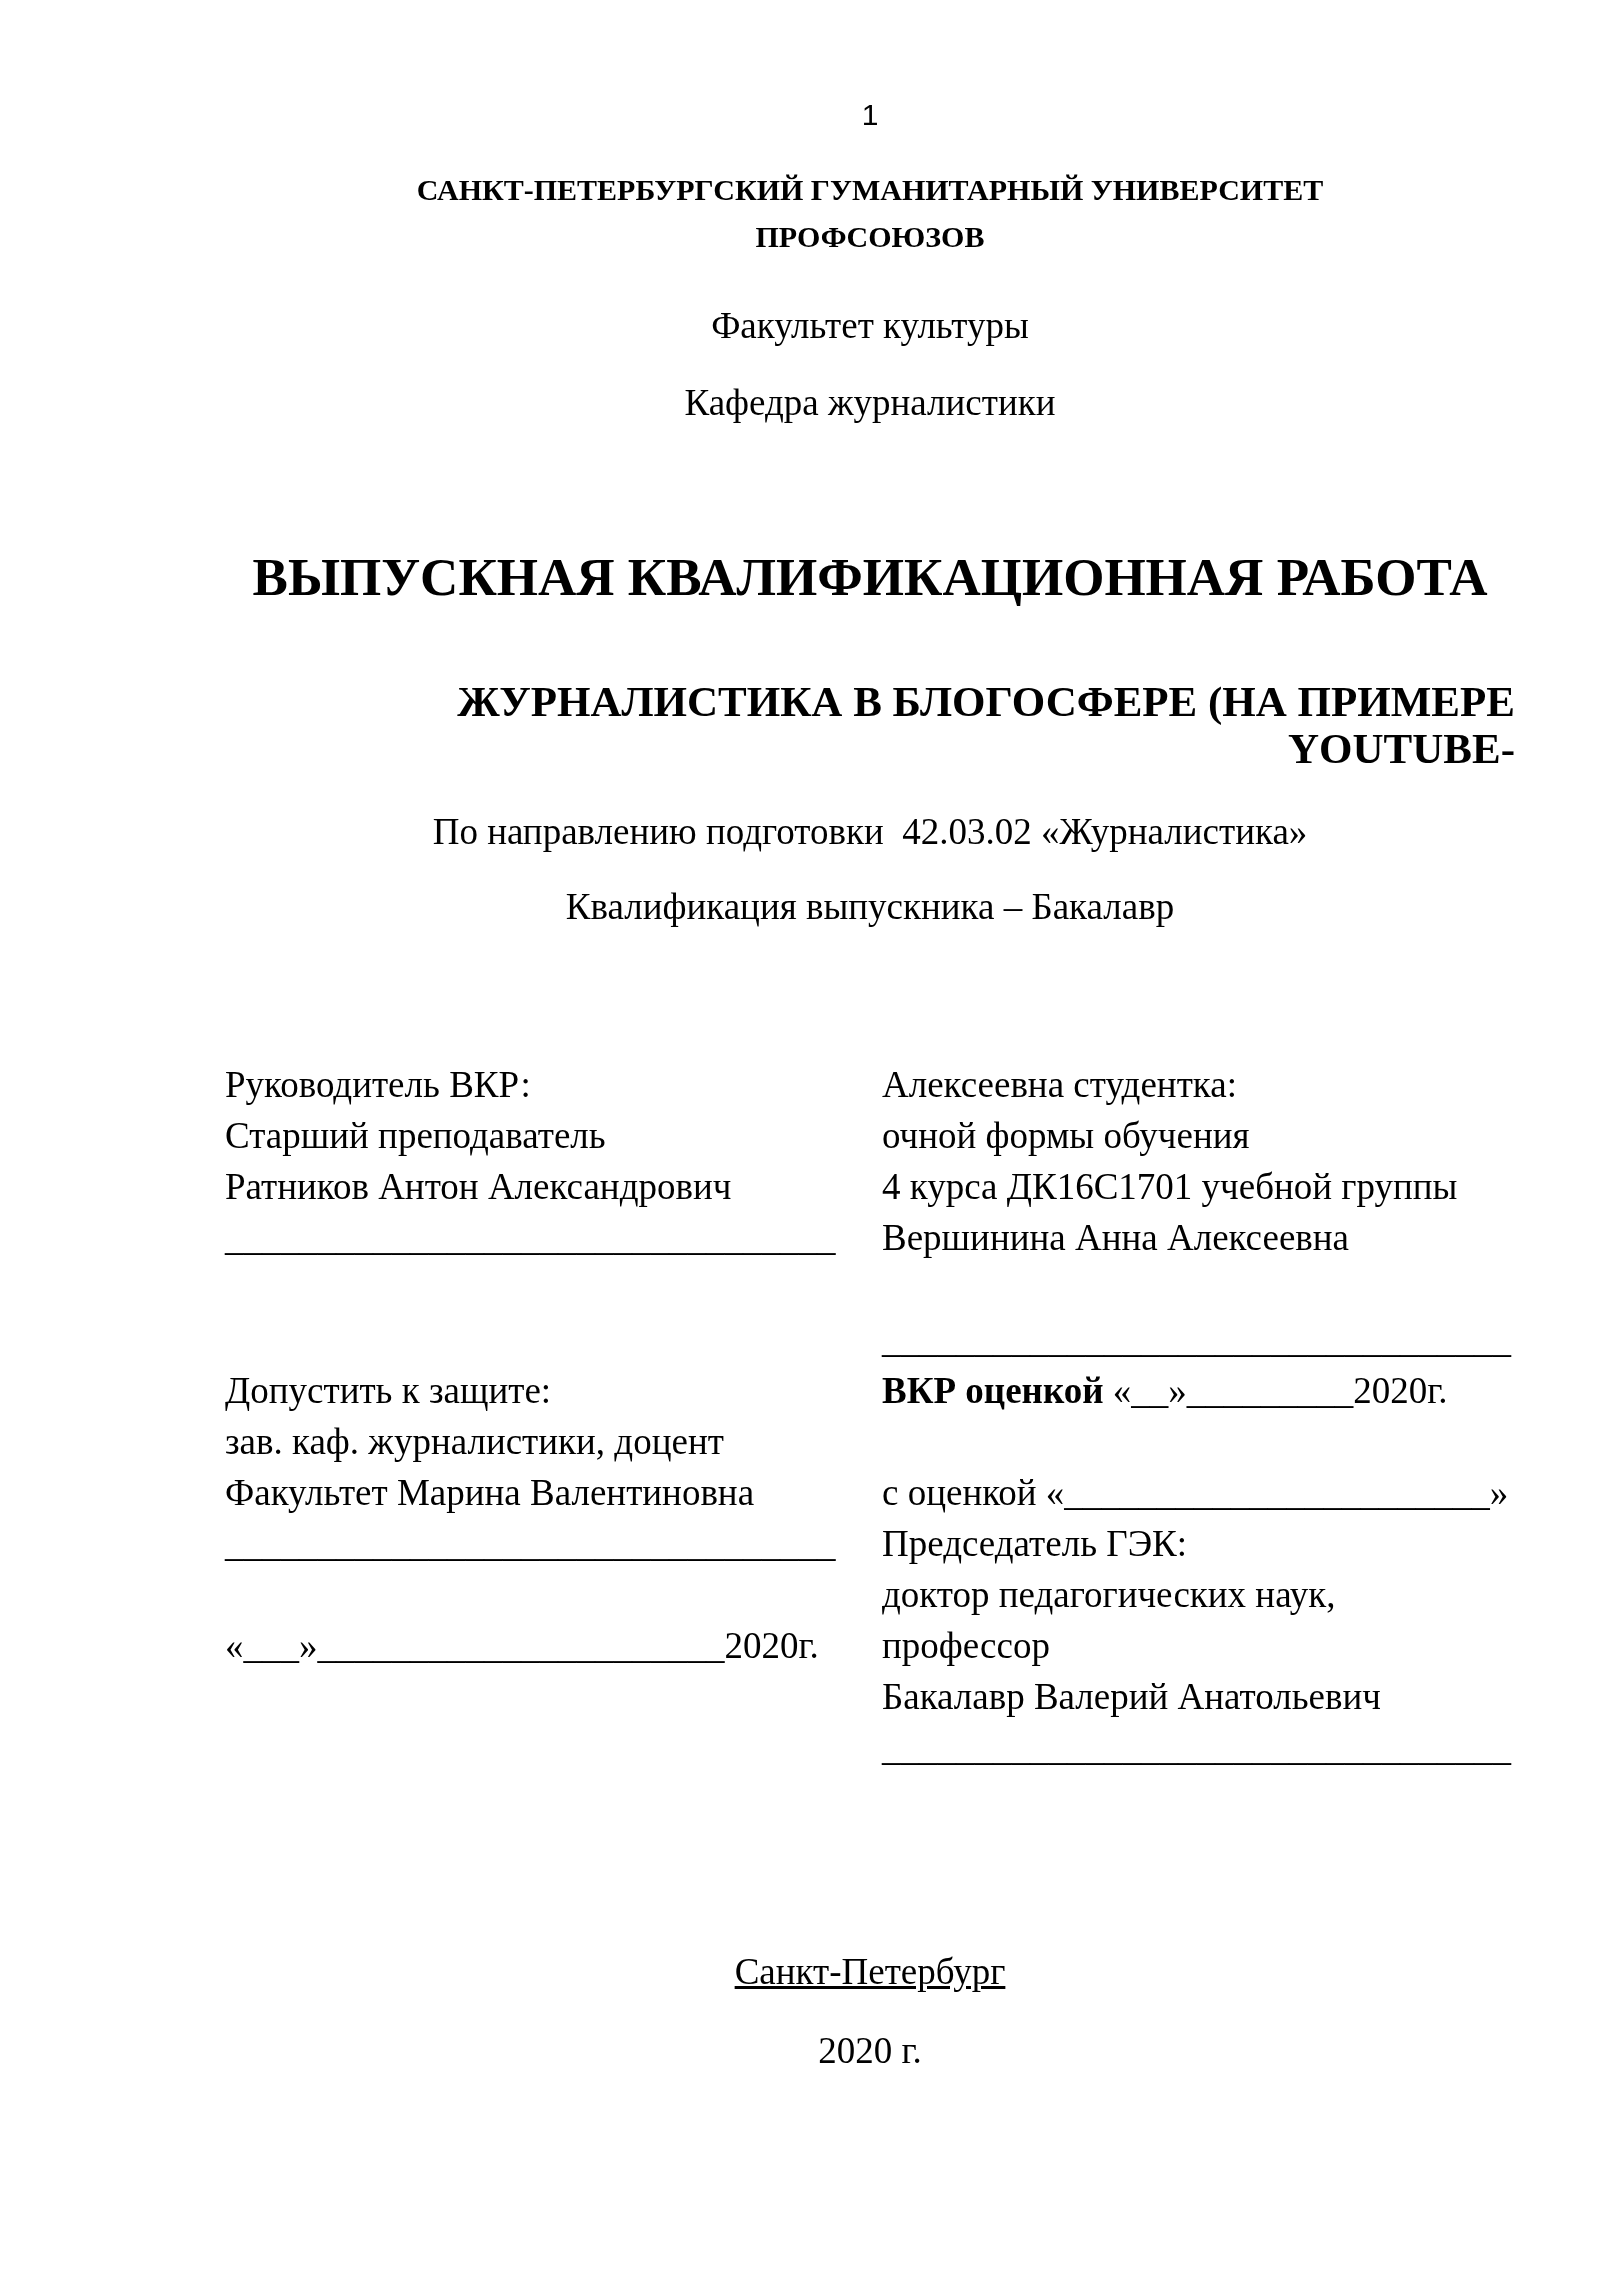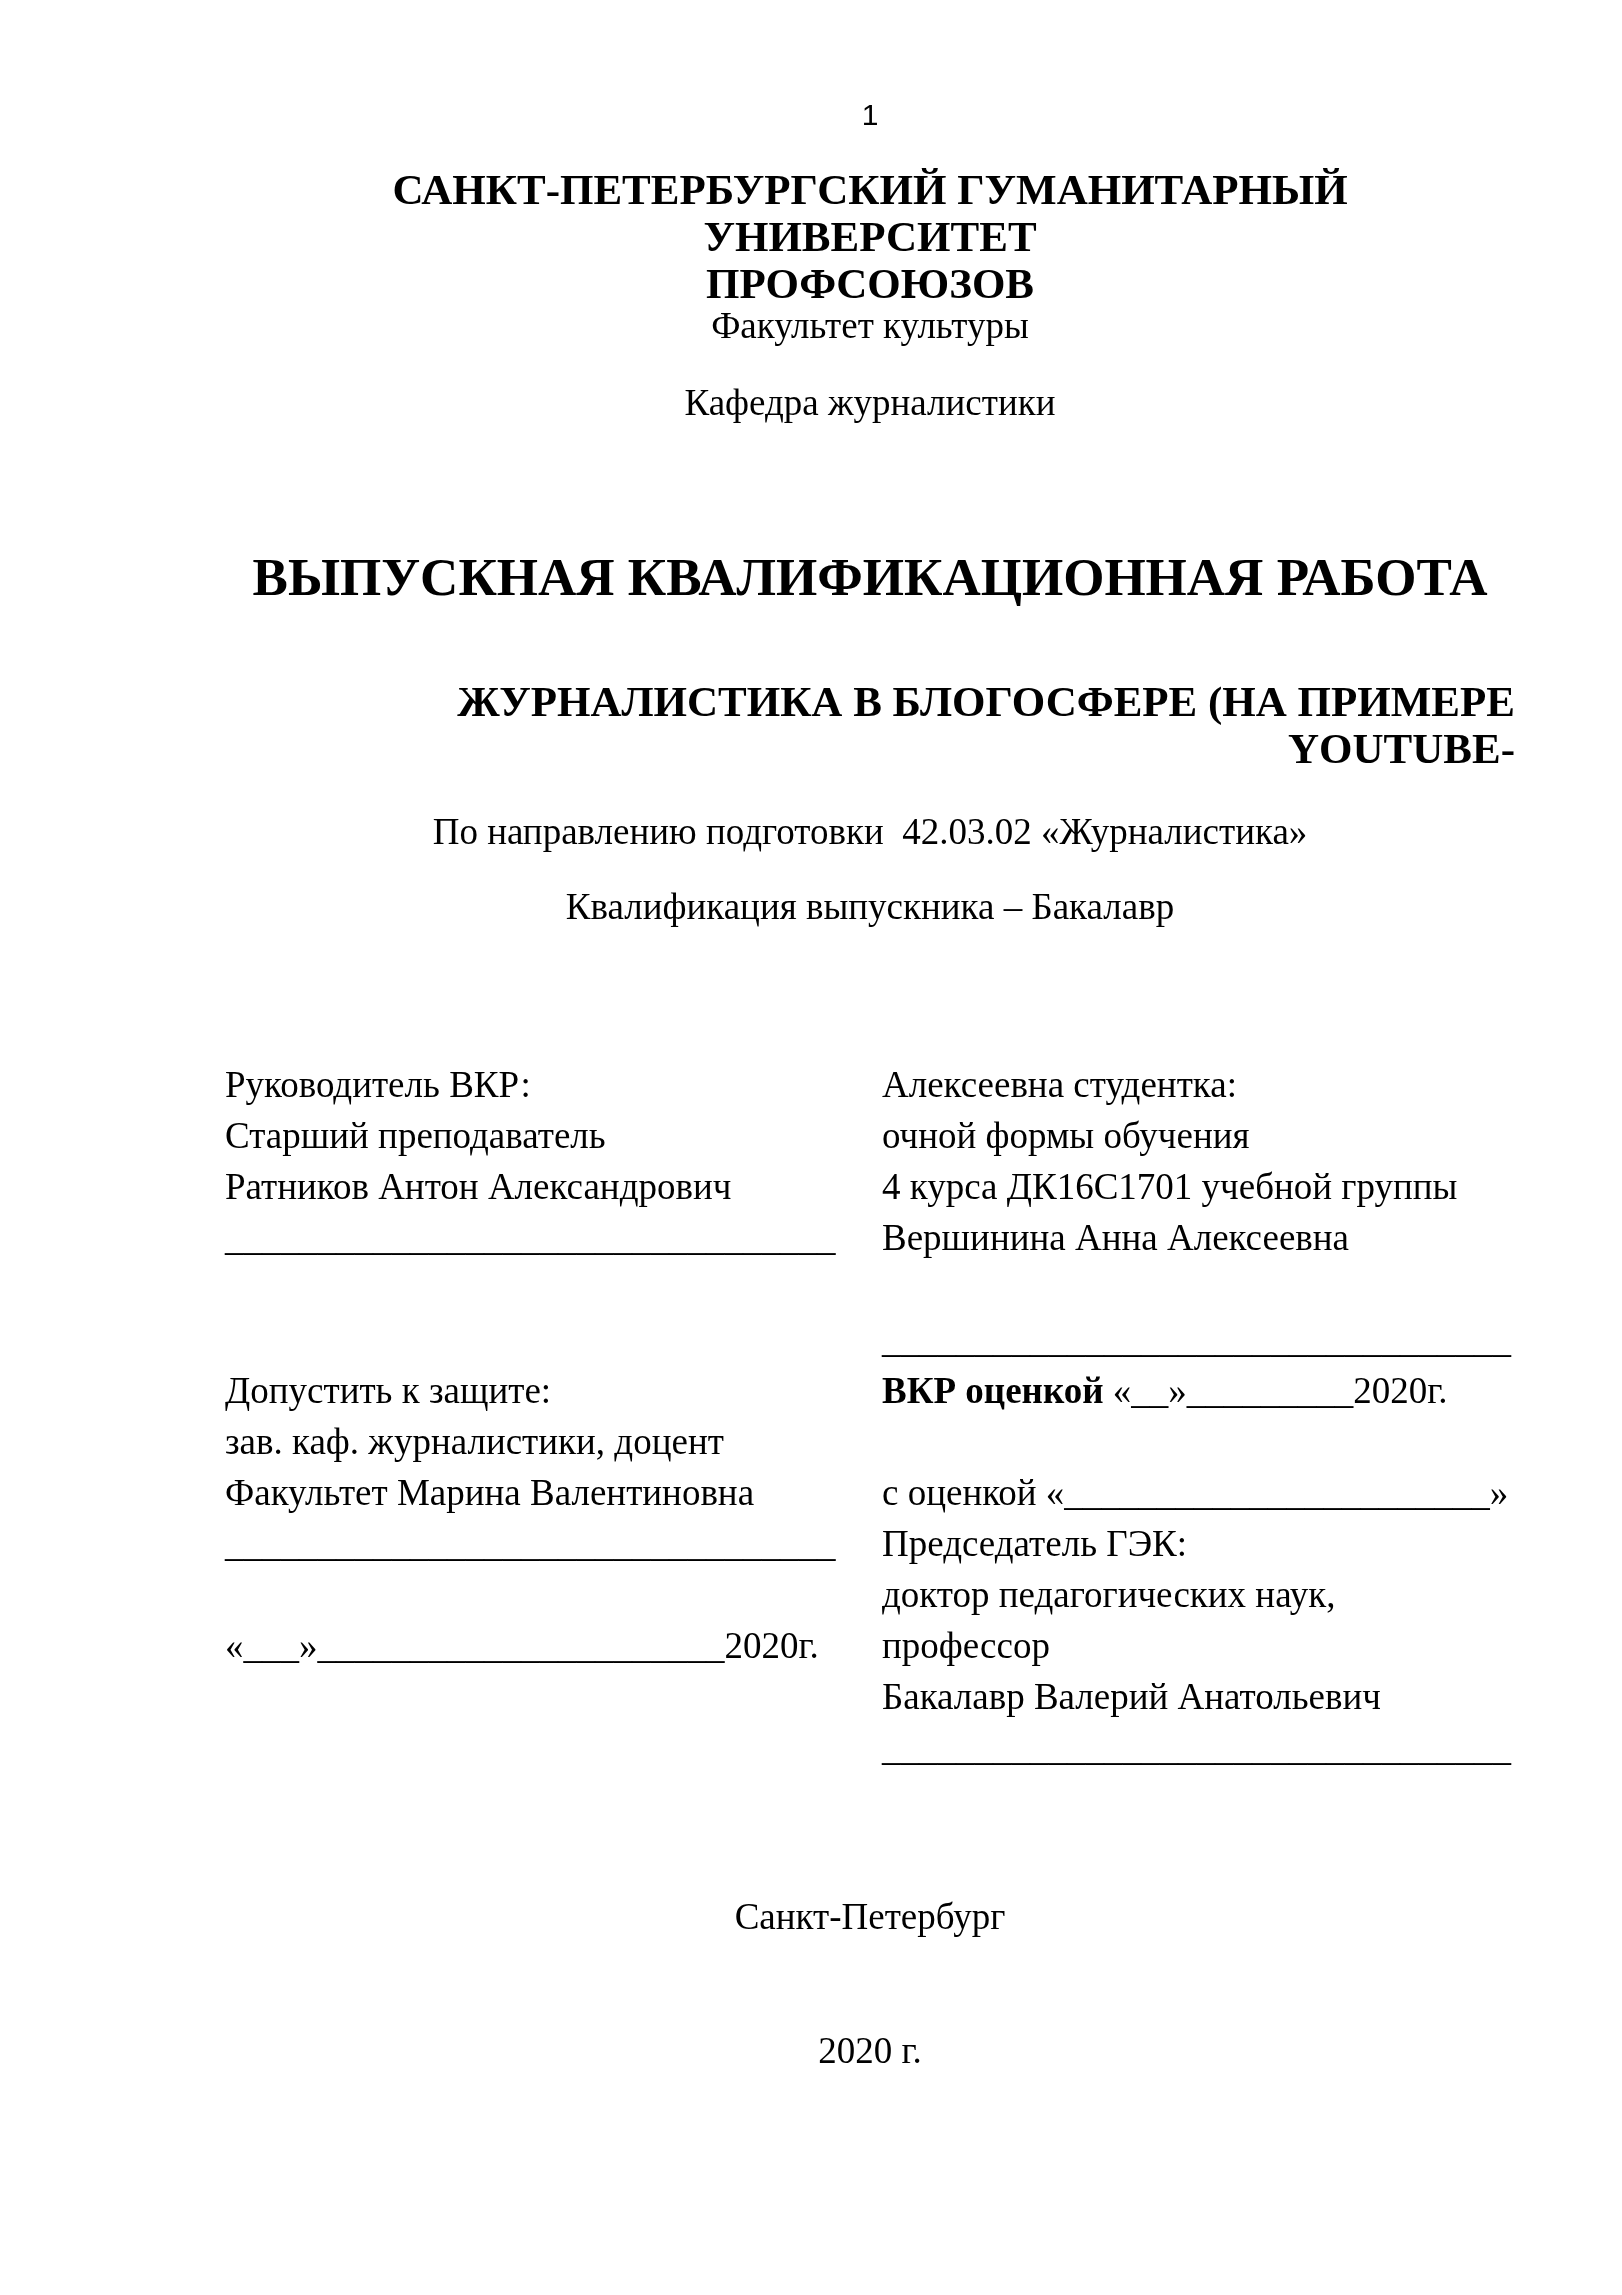--- a/index.html
+++ b/index.html
@@ -23,21 +23,21 @@
     text-align: center;
   }
   .pagenum {
     top: 97px;
     font-family: "Liberation Sans", sans-serif;
     font-size: 30px;
     line-height: 35px;
   }
   .uni-title {
     top: 166px;
-    font-size: 43px;
+    font-size: 30px;
     line-height: 47px;
     font-weight: bold;
   }
   .faculty   { top: 300px;  font-size: 37px; line-height: 51px; }
   .department{ top: 377px;  font-size: 37px; line-height: 51px; }
   .worktype {
     top: 554px;
     font-size: 53px;
     line-height: 47px;
     font-weight: bold;
@@ -54,21 +54,21 @@
   .col {
     position: absolute;
     top: 1059px;
     font-size: 37px;
     line-height: 51px;
   }
   .col .line { white-space: pre; }
   .left-col  { left: 225px;  width: 659px; }
   .right-col { left: 882px; width: 738px; }
   .bold { font-weight: bold; }
-  .city { top: 1891px; font-size: 37px; line-height: 51px; }
+  .city { top: 1946px; font-size: 37px; line-height: 51px; text-decoration: underline; }
   .year { top: 2025px; font-size: 37px; line-height: 51px; }
 </style>
 </head>
 <body>
 
 <div class="page">
 
   <div class="centered-band pagenum">1</div>
 
   <div class="centered-band uni-title">

